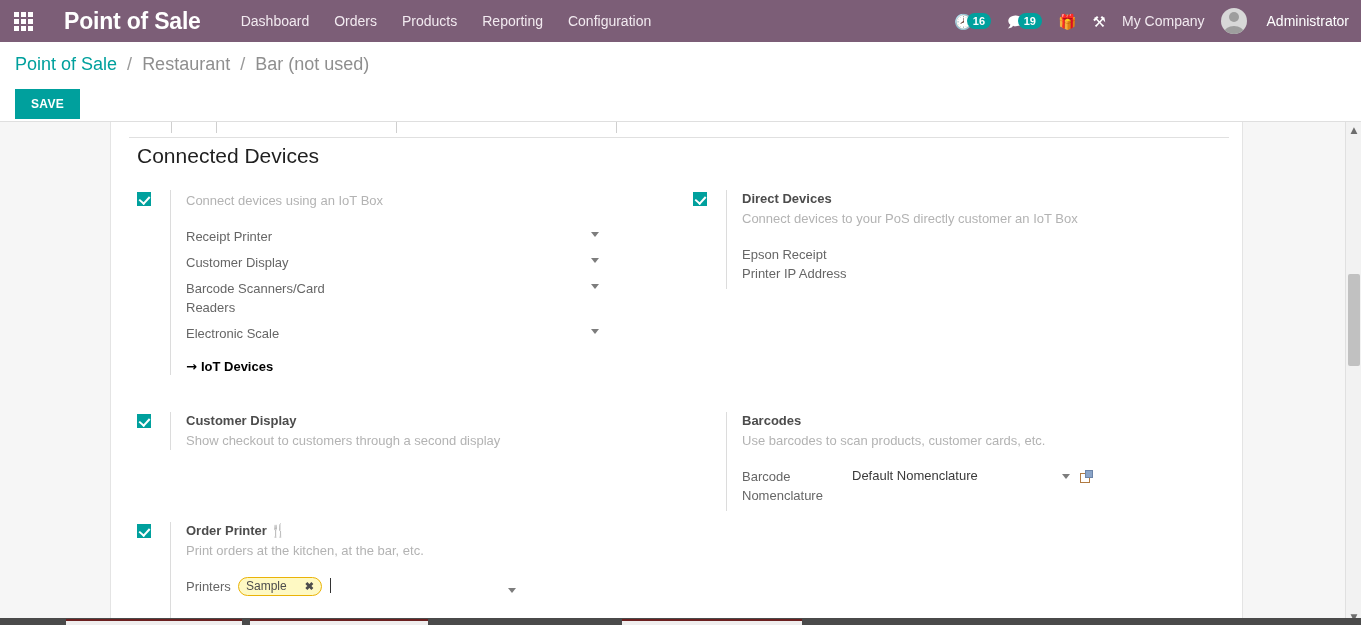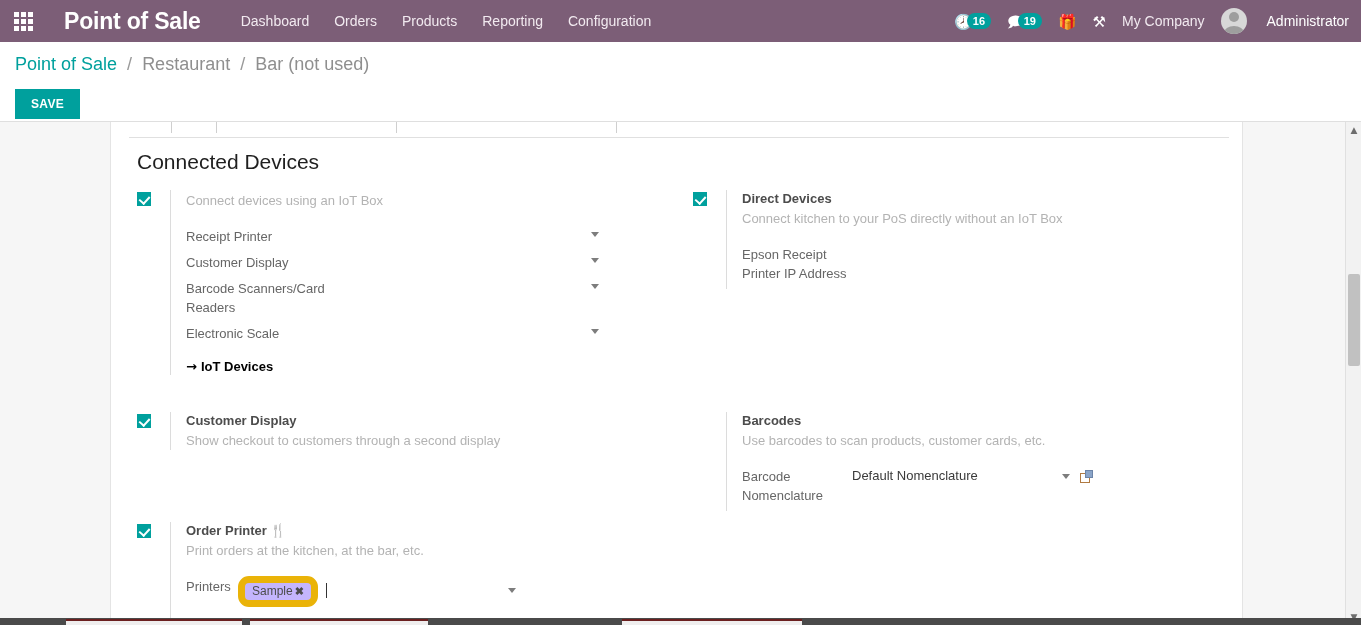--- a/index.html
+++ b/index.html
@@ -123,21 +123,21 @@
     border-left: 1px solid #e4e4e4; border-right: 1px solid #e4e4e4;
   }
   .cut-row {
     position: absolute; left: 0; top: 0; width: 1133px; height: 16px;
     overflow: hidden;
   }
   .cut-row .dv { position: absolute; left: 18px; top: 15px; width: 1100px; height: 1px; background: #e0e0e0; }
   .cut-row .s1 { position: absolute; top: 0; width: 1px; height: 11px; background: #cfcfcf; }
 
   .sec-title {
-    position: absolute; left: 26px; top: 28px;
+    position: absolute; left: 26px; top: 22px;
     font-size: 21px; color: #1f1f1f;
   }
 
   .setting {
     position: absolute;
     display: flex; align-items: flex-start;
   }
   .cb {
     width: 14px; height: 14px; flex: none;
     background: #00a09d; border: 1px solid #00a09d;
@@ -184,24 +184,24 @@
     position: relative; vertical-align: middle; cursor: pointer;
     margin-left: 8px;
   }
   .ext-ico .b { position: absolute; left: 0; bottom: 0; width: 10px; height: 10px; border: 1px solid #b07a42; }
   .ext-ico .a {
     position: absolute; right: 0; top: 0; width: 8px; height: 8px;
     background: #8aa4c8; border: 1px solid #6c84a8;
   }
 
   .tag {
-    display: inline-flex; align-items: center; gap: 2px;
-    border: 7px solid #eab308; border-radius: 11px;
+    display: inline-flex; align-items: center; gap: 18px;
+    border: 1px solid #eab308; border-radius: 11px;
     padding: 1px 7px; font-size: 12px; color: #4c4c4c;
-    background: #c4b5fd; line-height: 15px;
+    background: #fef9c3; line-height: 15px;
   }
   .tag .x { font-size: 11px; color: #4c4c4c; cursor: pointer; font-weight: bold; }
   .caret-blink {
     display: inline-block; width: 1px; height: 15px;
     background: #333; margin-left: 4px; vertical-align: middle;
   }
 
   
   .sbar {
     position: absolute; right: 0; top: 122px;
@@ -338,21 +338,21 @@
           <div class="link-row">
             <a class="ilink"><span class="arr">→</span><span>IoT Devices</span></a>
           </div>
         </div>
       </div>
 
       <div class="setting" style="left:582px; top:68px; width:480px;">
         <span class="cb"></span>
         <div class="s-body">
           <div class="s-title">Direct Devices</div>
-          <div class="s-desc">Connect kitchen to your PoS directly without an IoT Box</div>
+          <div class="s-desc">Connect devices to your PoS directly customer an IoT Box</div>
           <div class="fields">
             <div class="frow">
               <span class="flabel" style="width:110px">Epson Receipt Printer IP Address</span>
               <span class="fctl" style="width:258px; margin-top:38px">
                 <span class="line"></span>
               </span>
             </div>
           </div>
         </div>
       </div>

